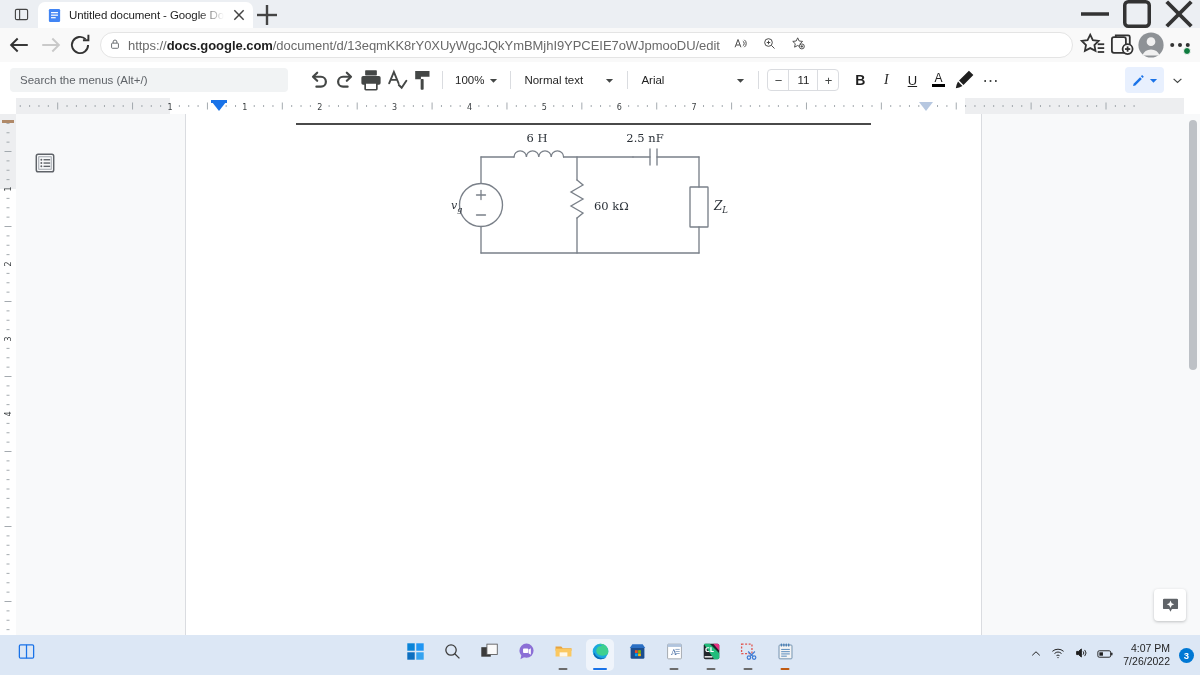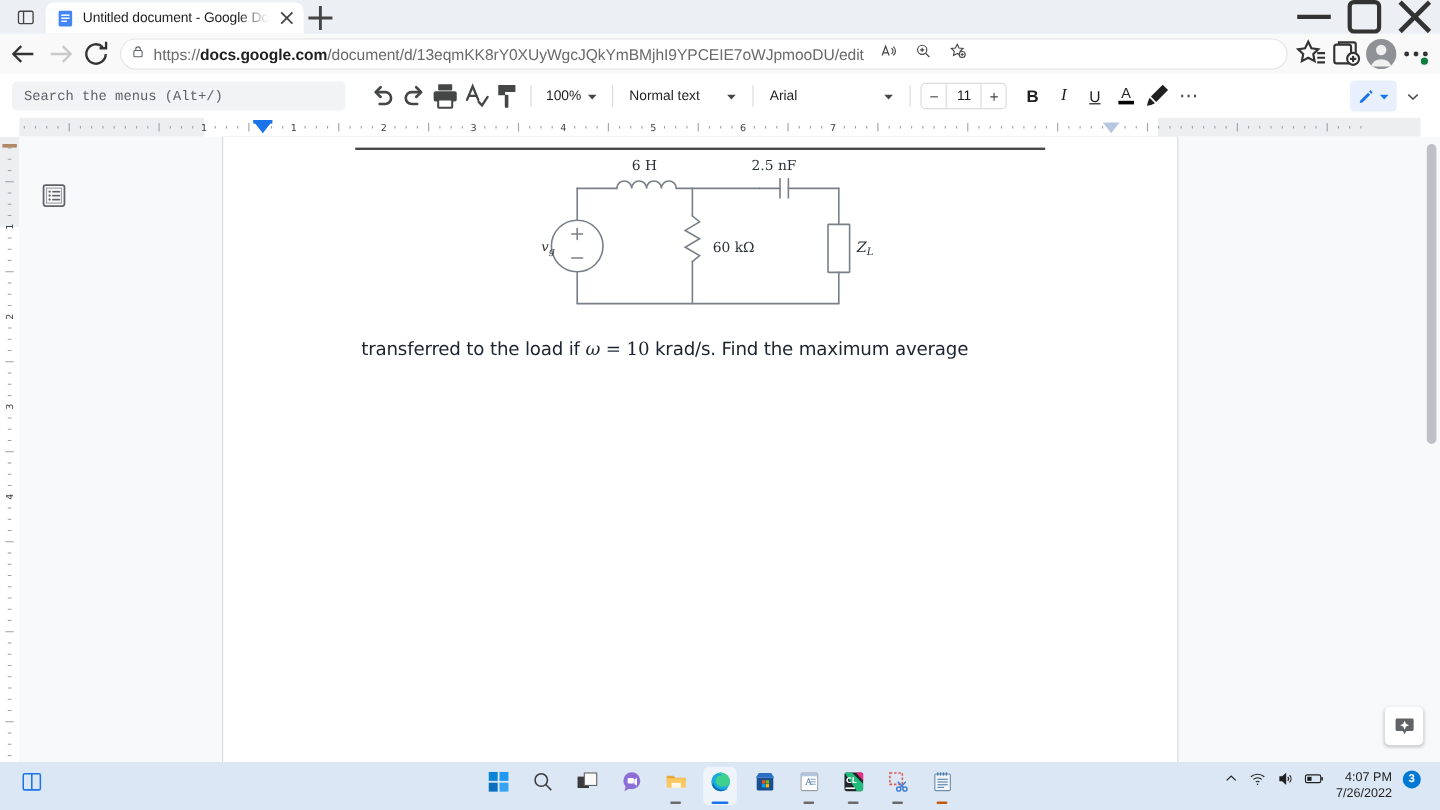--- a/index.html
+++ b/index.html
@@ -62,21 +62,21 @@
   .gdocs { flex: 1; display: flex; flex-direction: column; background: #ffffff; min-height: 0; }
 
   .gtoolbar {
     height: 36px; display: flex; align-items: center; gap: 0px; padding: 0 10px;
     flex: 0 0 36px; background: #ffffff;
   }
   .menusearch {
     width: 278px; height: 24px; background: #f1f3f4; border-radius: 4px;
     display: flex; align-items: center; padding: 0 10px;
   }
-  .menusearch span { font-size: 11.5px; color: #5f6368; font-family: Liberation Mono, monospace; }
+  .menusearch span { font-size: 11.5px; color: #5f6368; }
   .tb-icon {
     width: 26px; height: 26px; display: flex; align-items: center; justify-content: center;
     border-radius: 4px; color: #444746;
   }
   .tb-sep { width: 1px; height: 18px; background: #dadce0; margin: 0 6px; }
   .zoomsel { display: flex; align-items: center; gap: 5px; padding: 0 6px; height: 24px; border-radius:4px; }
   .zoomsel span { font-size: 11.5px; color: #1f1f1f; }
   .stylesel { display: flex; align-items: center; justify-content: space-between; width: 104px; height: 24px; padding: 0 7px; border-radius:4px;}
   .stylesel span { font-size: 11.5px; color: #1f1f1f; }
   .fontsel { display: flex; align-items: center; justify-content: space-between; width: 118px; height: 24px; padding: 0 7px; border-radius:4px;}
@@ -145,21 +145,21 @@
     height: 40px; flex: 0 0 40px; background: #dce7f5;
     display: flex; align-items: center; position: relative;
   }
   .tb-left { position: absolute; left: 12px; display: flex; align-items: center; }
   .tb-center { margin: 0 auto; display: flex; align-items: center; gap: 9px; }
   .tbi { width: 28px; height: 32px; display: flex; align-items: flex-start; justify-content: center; position: relative; padding-top: 3px;}
   .tbi.active { background: rgba(255,255,255,.55); border-radius: 5px; }
   .run-dot { position: absolute; bottom: 1px; left: 50%; transform: translateX(-50%); width: 9px; height: 2.5px; border-radius: 2px; background: #6b6b6b; }
   .run-dot.edge { background: #1a73e8; width: 14px; }
   .run-dot.orange { background: #c05a10; }
-  .tb-right { position: absolute; right: 16px; display: flex; align-items: flex-start; gap: 9px; }
+  .tb-right { position: absolute; right: 6px; display: flex; align-items: center; gap: 9px; }
   .tray-clock { font-size: 10.5px; color: #1f1f1f; text-align: right; line-height: 1.25; }
   .notif-badge {
     width: 15px; height: 15px; border-radius: 50%; background: #0078d4; color: #fff;
     font-size: 9.5px; display: flex; align-items: center; justify-content: center; font-weight: 600;
   }
 </style>
 </head>
 <body>
 
 <div class="browser">
@@ -663,21 +663,20 @@
 
               <text x="103" y="17" text-anchor="middle" font-family="DejaVu Serif, serif" font-size="11.5" fill="#2b3138">6 H</text>
               <text x="211" y="17" text-anchor="middle" font-family="DejaVu Serif, serif" font-size="11.5" fill="#2b3138">2.5 nF</text>
               <text x="160" y="85" font-family="DejaVu Serif, serif" font-size="11.5" fill="#2b3138">60 kΩ</text>
               <text x="17" y="84" font-family="DejaVu Serif, serif" font-style="italic" font-size="11" fill="#2b3138">v<tspan font-size="8" dy="2.5">g</tspan></text>
               <text x="280" y="85" font-family="DejaVu Serif, serif" font-style="italic" font-size="12" fill="#2b3138">Z<tspan font-size="8.5" dy="2.5">L</tspan></text>
             </svg>
           </div>
 
           <div class="prob-text">
-            <div>transferred to the load if <span class="mathit">ω</span> <span class="mathrm">=</span> <span class="mathrm">10</span> krad/s. Find the maximum average</div>
           </div>
         </div>
 
         <div class="scrollbar"></div>
 
         <div class="explore-btn">
           <svg viewBox="0 0 24 24" width="19" height="19">
             <path d="M4 3.5h16a1.5 1.5 0 0 1 1.5 1.5v10a1.5 1.5 0 0 1-1.5 1.5h-6.2L12 20l-1.8-3.5H4A1.5 1.5 0 0 1 2.5 15V5A1.5 1.5 0 0 1 4 3.5z" fill="#5f6368"></path>
             <path d="M12 5.8l1.5 3.2 3.2 1.5-3.2 1.5L12 15.2l-1.5-3.2L7.3 10.5l3.2-1.5z" fill="#fff"></path>
           </svg>

